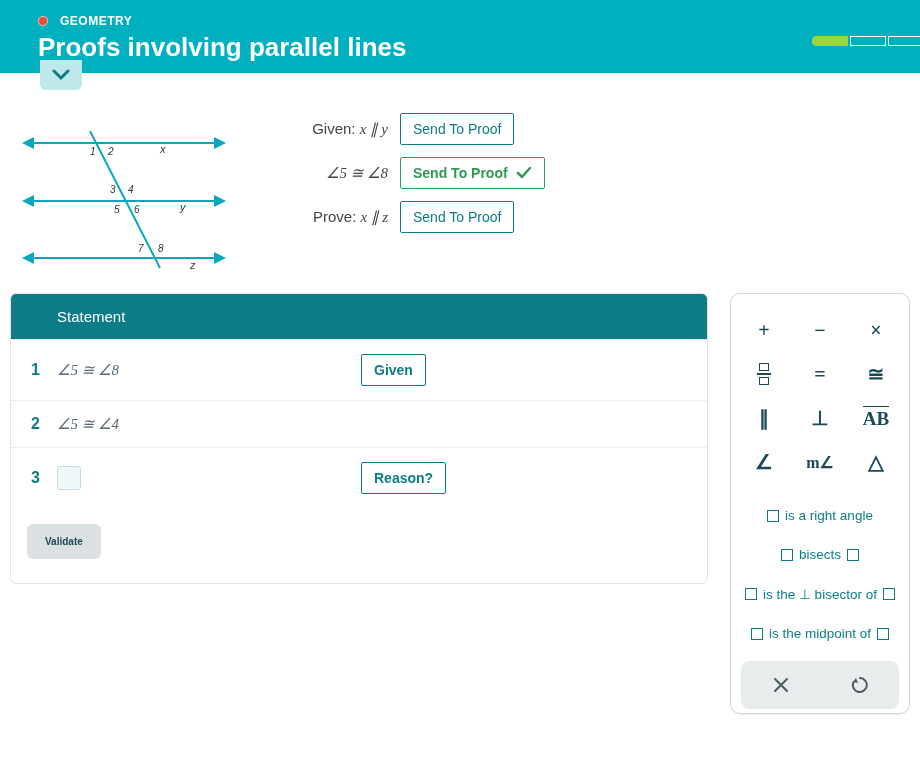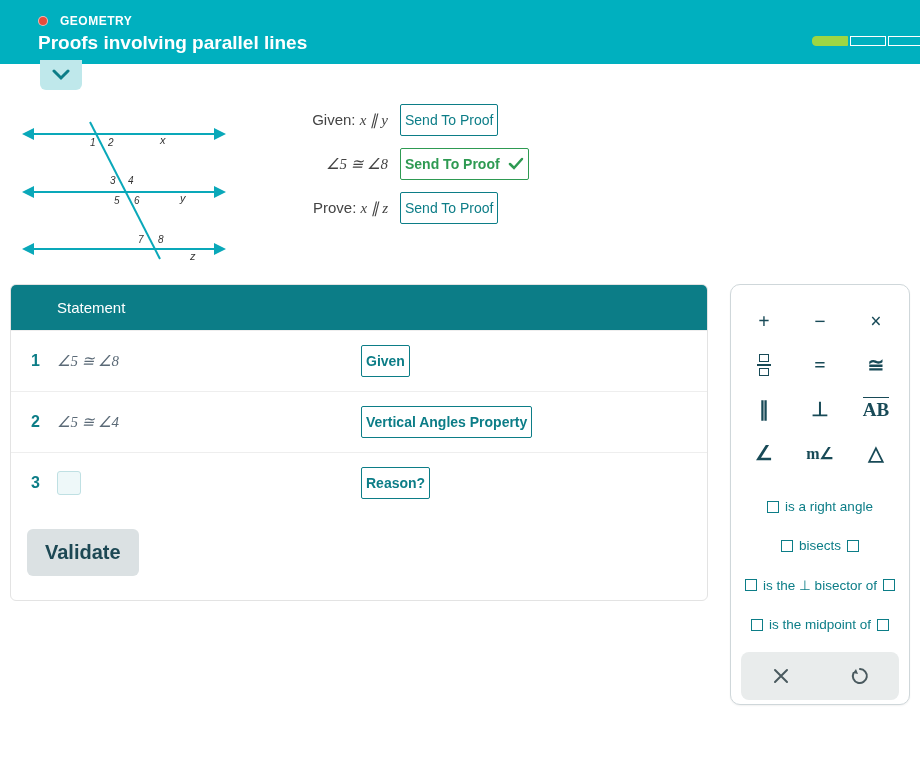--- a/index.html
+++ b/index.html
@@ -15,55 +15,55 @@
     background: #00b0bf;
     color: #fff;
     padding: 14px 38px 10px 38px;
     position: relative;
   }
   .topic-badge {
     display: flex; align-items: center; gap: 12px;
     font-size: 12px; font-weight: 700; letter-spacing: 0.5px;
   }
   .topic-dot { width:10px; height:10px; border-radius:50%; background:#e74c3c; border:1px solid rgba(255,255,255,0.6);}
-  .title { font-size: 19px; font-weight: 700; margin-top:4px;}
+  .title { font-size: 26px; font-weight: 700; margin-top:4px;}
   .progress { position:absolute; right:-4px; top:36px; display:flex; gap:2px;}
   .prog-seg { width:36px; height:10px; border:1px solid #fff; border-radius:4px 0 0 4px;}
   .prog-seg.filled { background:#9dd643; border-color:#9dd643;}
   .prog-seg + .prog-seg { border-radius:0;}
   .dropdown-btn {
     width:42px; height:30px; background:#bfe8eb; border-radius:0 0 6px 6px;
     display:flex; align-items:center; justify-content:center;
     position:absolute; left:40px; top:60px; cursor:pointer;
   }
   .content { display:flex; padding: 40px 10px 10px 10px; gap: 30px; align-items:flex-start;}
   .diagram { width: 220px; height: 160px; position:relative; flex-shrink:0;}
   .givens { flex:1; }
   .giv-row { display:flex; align-items:center; margin-bottom:12px; }
   .giv-label { width:140px; text-align:right; color:#444; font-size:15px; padding-right:12px;}
   .math { font-style: italic; font-family: Georgia, 'Times New Roman', serif; }
   .btn {
     border:1px solid #0c7d87; color:#0c7d87; background:#fff;
-    padding:7px 4px; border-radius:2px; font-size:14px; cursor:pointer;
+    padding:7px 12px; border-radius:2px; font-size:14px; cursor:pointer;
     display:inline-flex; align-items:center; gap:8px;
   }
   .btn.success { border-color:#2e9a52; color:#2e9a52; font-weight:600; }
 
   .lower { display:flex; gap:22px; padding: 0 10px; align-items:flex-start; margin-top:10px;}
   .proof-table { flex:1; border:1px solid #e3e3e3; border-radius:6px; overflow:hidden; background:#fff;}
   .pt-head { background:#0c7d87; color:#fff; display:flex; padding:14px 20px 14px 46px; font-size:15px;}
   .col-stmt { width:304px;}
   .col-reas { flex:1;}
   .pt-row { display:flex; align-items:center; padding:14px 20px; border-top:1px solid #eee;}
   .row-num { width:26px; color:#0c7d87; font-weight:600;}
   .row-stmt { width:304px; color:#5b6a77; font-style:italic; font-family: Georgia,'Times New Roman',serif; font-size:15px;}
   .row-reas .btn { font-weight:600; }
   .stmt-input { width:24px; height:24px; border:1px solid #bfe0e3; background:#eef8f9; border-radius:3px;}
   .validate-row { padding:16px 16px 24px 16px;}
-  .validate-btn { background:#dbe1e3; color:#1d4854; border:none; padding:12px 18px; border-radius:6px; font-weight:700; font-size:20px; cursor:pointer;}
+  .validate-btn { background:#dbe1e3; color:#1d4854; border:none; padding:12px 18px; border-radius:6px; font-weight:700; font-size:10px; cursor:pointer;}
 
   .toolpanel {
     width:180px; border:1px solid #cfd7da; border-radius:10px; background:#fff;
     padding:18px 10px 4px 10px; flex-shrink:0; box-shadow:0 1px 2px rgba(0,0,0,0.06);
   }
   .sym-grid { display:grid; grid-template-columns:repeat(3,1fr); gap:8px 10px; margin-bottom:16px;}
   .sym-btn {
     height:36px; display:flex; align-items:center; justify-content:center;
     color:#184a57; font-size:20px; cursor:pointer; border-radius:4px;
     font-family: 'Times New Roman', Georgia, serif; font-weight:600;
@@ -163,21 +163,20 @@
     </div>
 
     <div class="pt-row">
       <div class="row-num">1</div>
       <div class="row-stmt">∠5 ≅ ∠8</div>
       <div class="row-reas"><button class="btn">Given</button></div>
     </div>
     <div class="pt-row">
       <div class="row-num">2</div>
       <div class="row-stmt">∠5 ≅ ∠4</div>
-      <div class="row-reas"><button class="btn">Vertical Angles Property</button></div>
     </div>
     <div class="pt-row">
       <div class="row-num">3</div>
       <div class="row-stmt">
         <div class="stmt-input"></div>
       </div>
       <div class="row-reas"><button class="btn">Reason?</button></div>
     </div>
 
     <div class="validate-row">

